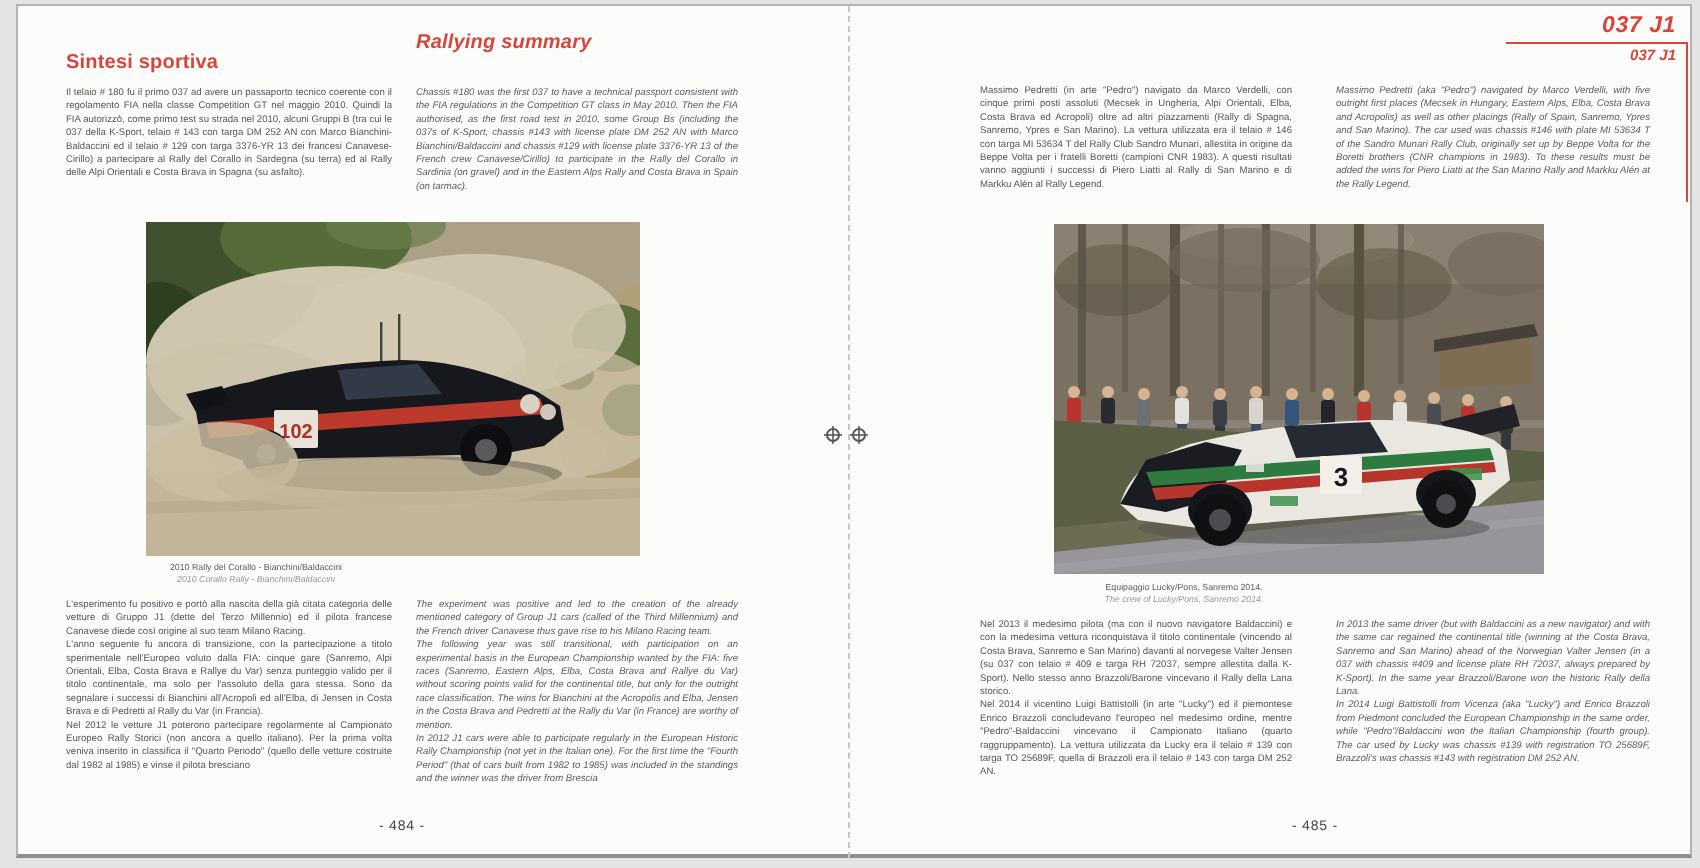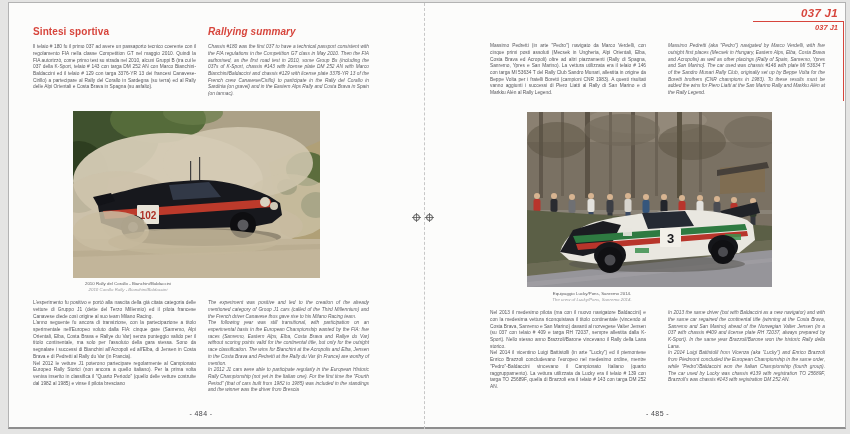--- a/index.html
+++ b/index.html
@@ -41,21 +41,21 @@
     <line x1="4.5" y1="0" x2="4.5" y2="9" stroke="#565656" stroke-width="0.8"></line>
     <line x1="0" y1="4.5" x2="9" y2="4.5" stroke="#565656" stroke-width="0.8"></line>
   </svg>
   <svg class="regmark" style="left:425px;top:213px;" width="9" height="9" viewBox="0 0 9 9">
     <circle cx="4.5" cy="4.5" r="3" fill="none" stroke="#565656" stroke-width="1"></circle>
     <line x1="4.5" y1="0" x2="4.5" y2="9" stroke="#565656" stroke-width="0.8"></line>
     <line x1="0" y1="4.5" x2="9" y2="4.5" stroke="#565656" stroke-width="0.8"></line>
   </svg>
 
   <div class="sec-title it" style="left:33px;top:26px;">Sintesi sportiva</div>
-  <div class="sec-title en" style="left:208px;top:26px;">Rallying summary</div>
+  <div class="sec-title en" style="left:208px;top:16px;">Rallying summary</div>
 
   <div class="colwrap" style="left:33px;top:43px;width:163px;">
     <div class="tiny" style="width:326px;">Il telaio # 180 fu il primo 037 ad avere un passaporto tecnico coerente con il regolamento FIA nella classe Competition GT nel maggio 2010. Quindi la FIA autorizzò, come primo test su strada nel 2010, alcuni Gruppi B (tra cui le 037 della K-Sport, telaio # 143 con targa DM 252 AN con Marco Bianchini-Baldaccini ed il telaio # 129 con targa 3376-YR 13 dei francesi Canavese-Cirillo) a partecipare al Rally del Corallo in Sardegna (su terra) ed al Rally delle Alpi Orientali e Costa Brava in Spagna (su asfalto).</div>
   </div>
   <div class="colwrap" style="left:208px;top:43px;width:161px;">
     <div class="tiny en" style="width:322px;">Chassis #180 was the first 037 to have a technical passport consistent with the FIA regulations in the Competition GT class in May 2010. Then the FIA authorised, as the first road test in 2010, some Group Bs (including the 037s of K-Sport, chassis #143 with license plate DM 252 AN with Marco Bianchini/Baldaccini and chassis #129 with license plate 3376-YR 13 of the French crew Canavese/Cirillo) to participate in the Rally del Corallo in Sardinia (on gravel) and in the Eastern Alps Rally and Costa Brava in Spain (on tarmac).</div>
   </div>
 
   <div class="photo" style="left:73px;top:111px;width:247px;height:167px;">
     <svg width="247" height="167" viewBox="0 0 247 167" preserveAspectRatio="none">

